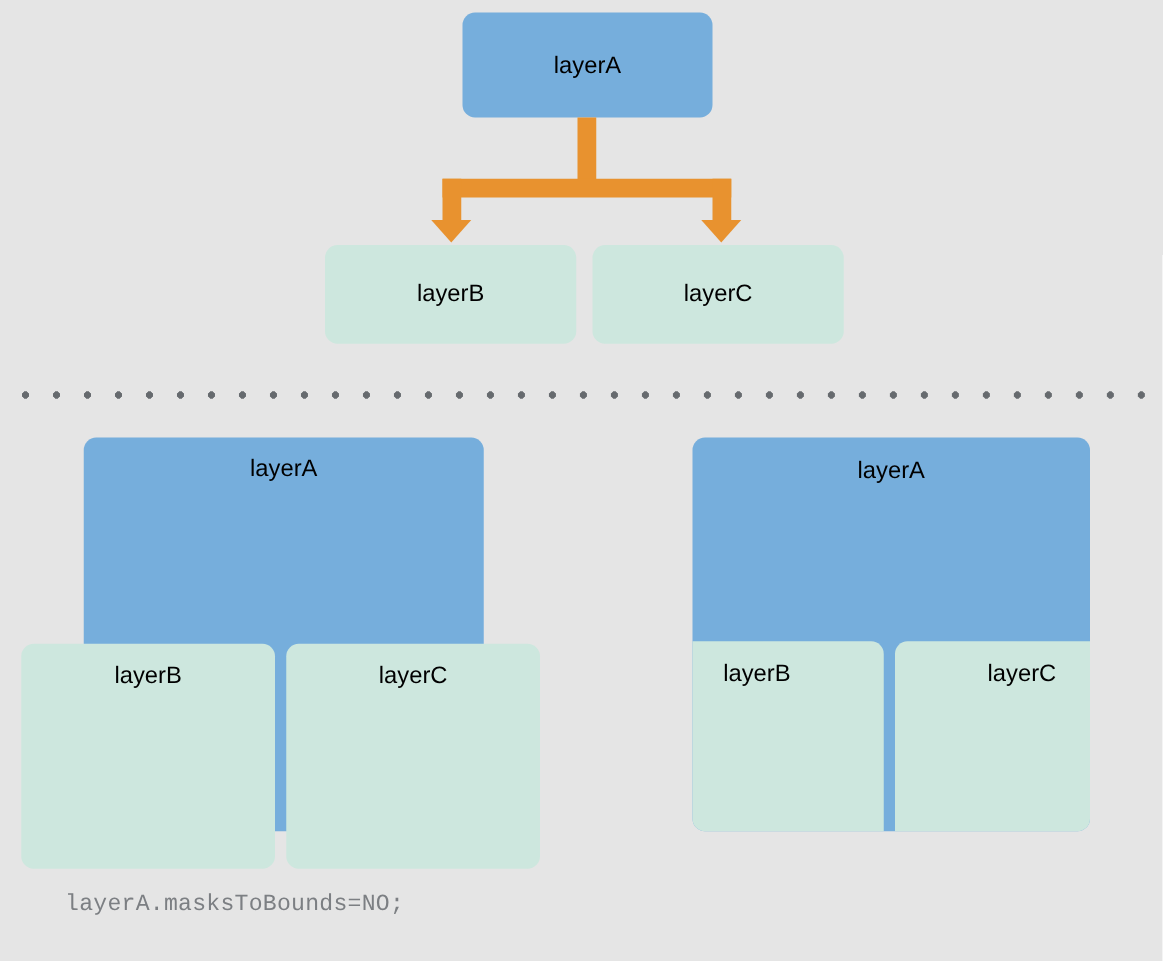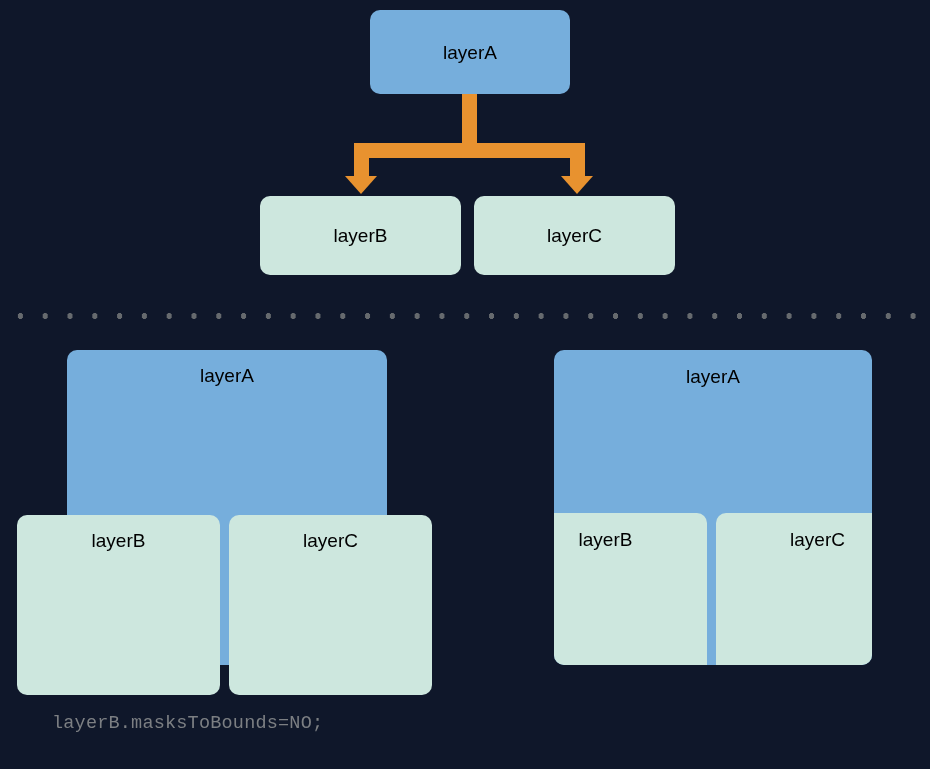--- a/index.html
+++ b/index.html
@@ -7,21 +7,21 @@
     padding: 0;
     background: #ffffff;
   }
   body {
     font-family: "Liberation Sans", sans-serif;
   }
   #canvas {
     position: relative;
     width: 930px;
     height: 769px;
-    background: #0f172a;
+    background: #e5e5e5;
     overflow: hidden;
   }
 
   
   .node {
     position: absolute;
     box-sizing: border-box;
     border-radius: 10px;
     display: flex;
     align-items: center;
@@ -253,15 +253,15 @@
   <div id="yes-clip">
     <div id="yes-layerA-label">layerA</div>
     <div id="yes-layerB">
       <span>layerB</span>
     </div>
     <div id="yes-layerC">
       <span>layerC</span>
     </div>
   </div>
 
-  <div class="caption" id="caption-no">layerB.masksToBounds=NO;</div>
+  <div class="caption" id="caption-no">layerA.masksToBounds=NO;</div>
 
 </div>
 
 </body></html>

